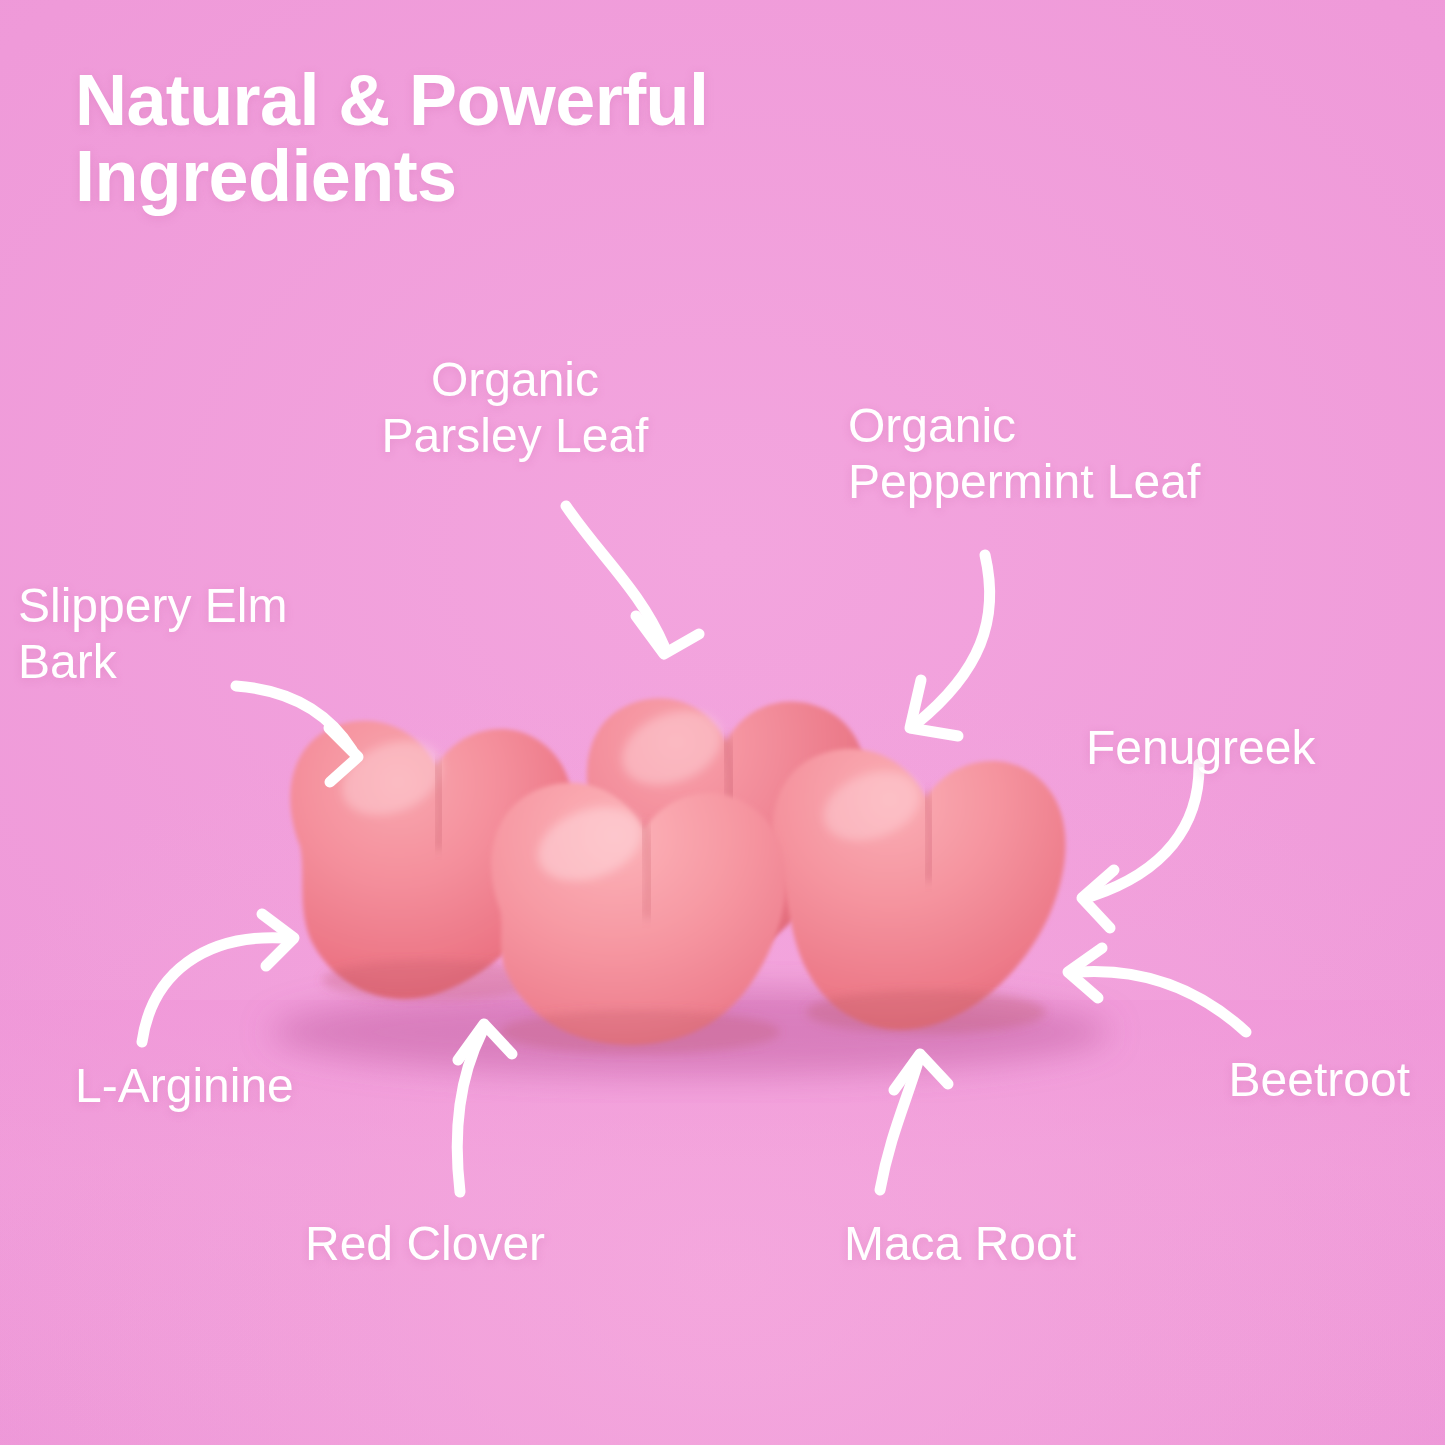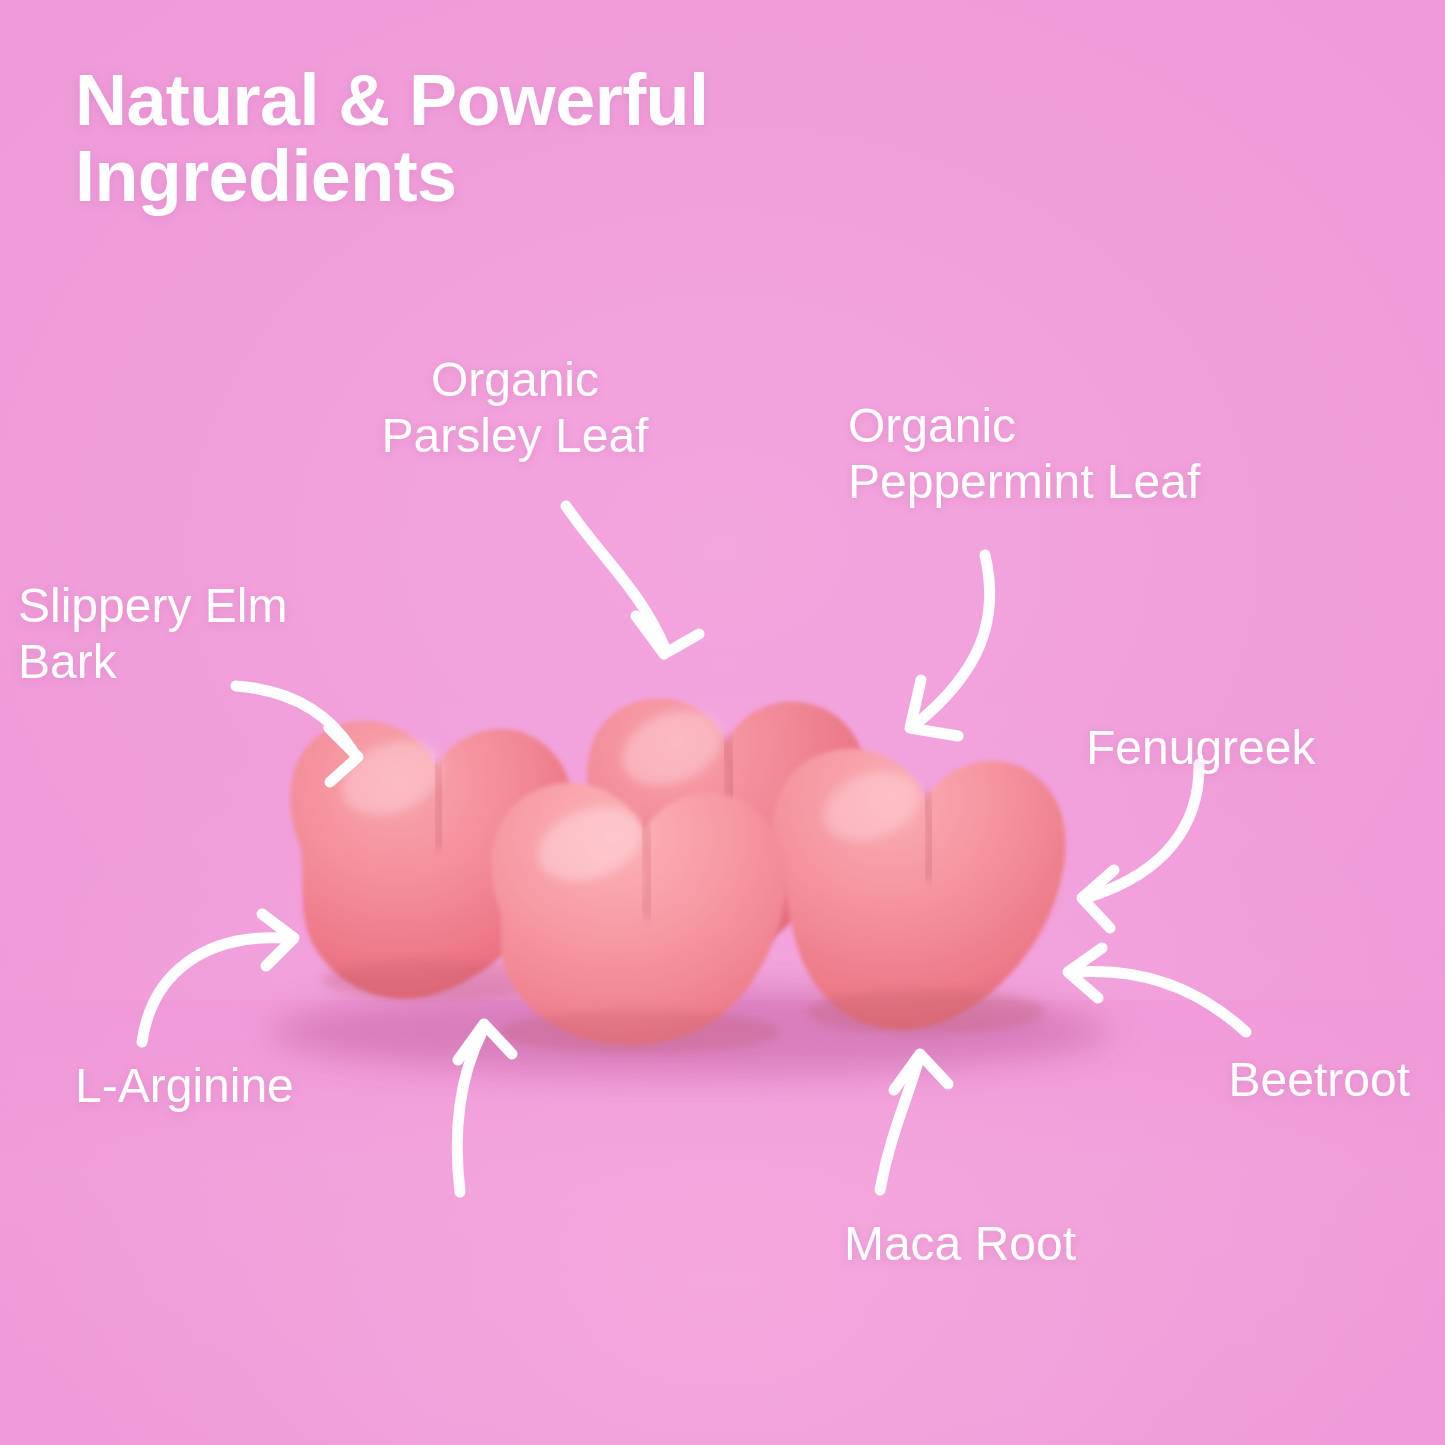--- a/index.html
+++ b/index.html
@@ -237,15 +237,16 @@
 
   <div class="label lb-parsley">Organic
 Parsley Leaf</div>
   <div class="label lb-peppermint">Organic
 Peppermint Leaf</div>
   <div class="label lb-elm">Slippery Elm
 Bark</div>
   <div class="label lb-fenugreek">Fenugreek</div>
   <div class="label lb-arginine">L-Arginine</div>
   <div class="label lb-beetroot">Beetroot</div>
+  <div class="label lb-redclover">Red Clover</div>
   <div class="label lb-macaroot">Maca Root</div>
 
 </div>
 
 </body></html>

